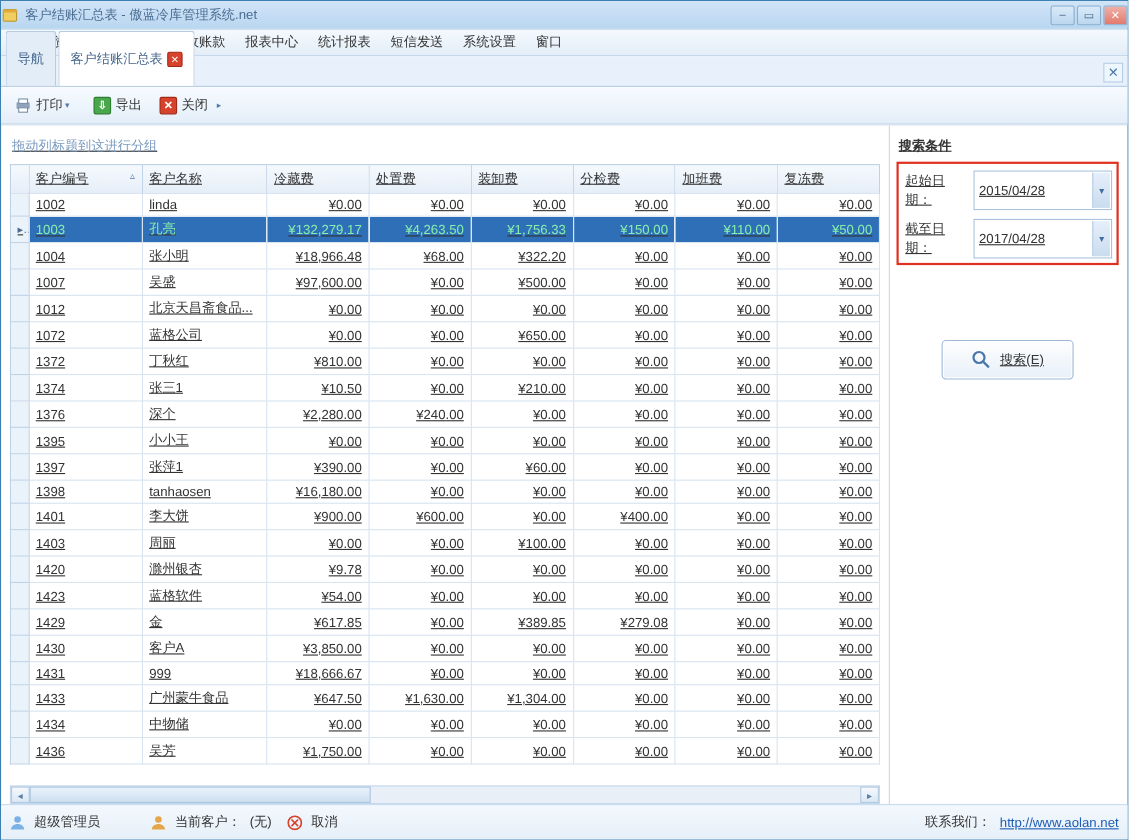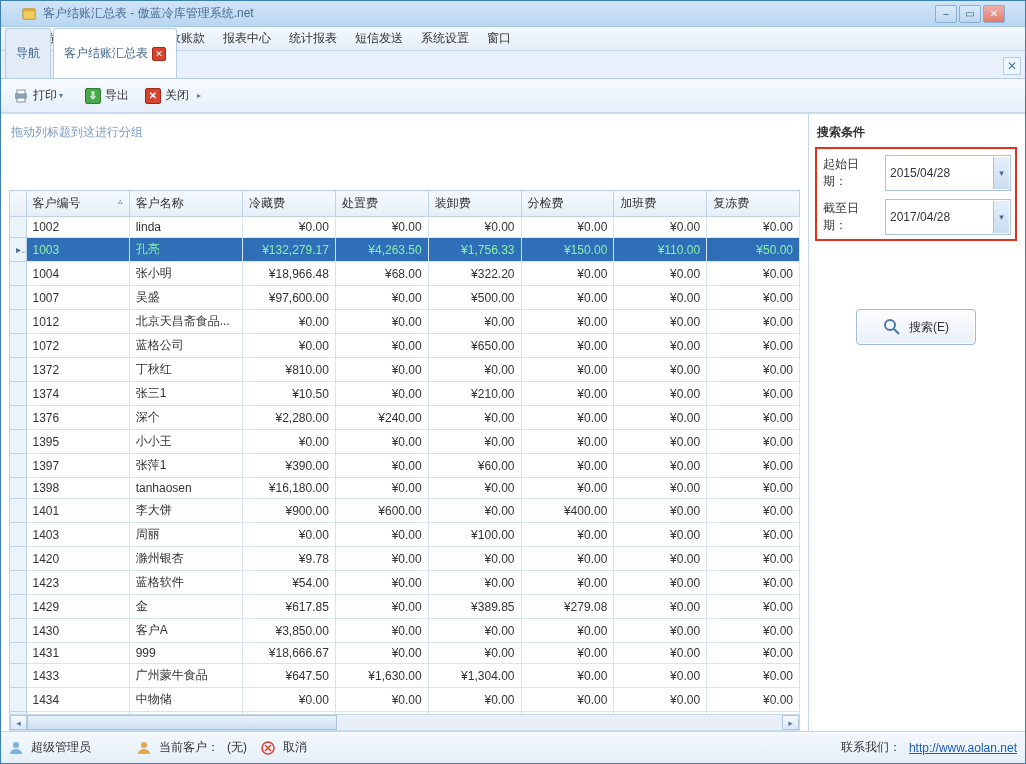--- a/index.html
+++ b/index.html
@@ -1,41 +1,41 @@
 <!DOCTYPE html>
 <html><head>
 <meta charset="utf-8">
 <style>
 * { box-sizing: border-box; font-family: "Microsoft YaHei", "SimSun", Arial, sans-serif; }
 body { margin: 0; background: #fff; font-size: 12px; color: #333; }
 .window { width: 1026px; height: 764px; display: flex; flex-direction: column; border: 1px solid #3c7fb1; }
-.titlebar { height: 26px; background: linear-gradient(#d1e4f8,#b9d6f0); display: flex; align-items: center; padding: 0 20px; border-bottom: 1px solid #a9c7e6; }
+.titlebar { height: 26px; background: linear-gradient(#d1e4f8,#b9d6f0); display: flex; align-items: center; padding: 0 0; border-bottom: 1px solid #a9c7e6; }
 .titlebar .appicon { width: 16px; height: 16px; margin-right: 6px; display:flex;align-items:center;justify-content:center; }
 .titlebar .appicon svg { width:14px;height:14px; }
 .titlebar .title { flex: 1; color: #4a6c91; }
 .titlebar .winbtns { display: flex; gap: 2px; }
 .titlebar .winbtn { width: 22px; height: 18px; background: linear-gradient(#d9eaf8,#bcd7ee); border: 1px solid #8aaed0; border-radius: 2px; display:flex;align-items:center;justify-content:center;font-size:10px;color:#3a5e82;cursor:pointer; }
 .titlebar .winbtn.close { background: linear-gradient(#f0b0a8,#e27a6d); color:#fff; }
 .menubar { height: 24px; background: linear-gradient(#f4f9fe,#e4edf7); display: flex; align-items: center; padding: 0 24px; gap: 18px; border-bottom: 1px solid #c5d9ee; }
 .menubar .menuitem { cursor: pointer; color:#333; }
 .tabstrip { height: 28px; background: #e8f1fb; display: flex; align-items: end; padding: 4px 4px 0 4px; border-bottom: 1px solid #b6cce2; position: relative; }
 .tabstrip .tab { padding: 16px 10px; border: 1px solid #b6cce2; border-bottom: none; background: #fff; margin-right: 2px; border-top-left-radius: 3px; border-top-right-radius: 3px; font-size:12px; cursor:pointer; display:flex;align-items:center;gap:4px; color:#43658c; }
 .tabstrip .tab.inactive { background: #e2edf8; color:#43658c;}
 .tabstrip .closeall { position:absolute; right:4px; top:6px; width:18px;height:18px;border:1px solid #b6cce2;background:#eef6fd;display:flex;align-items:center;justify-content:center;cursor:pointer;color:#4a78a8;font-size:12px; }
 .toolbar { height: 34px; background: linear-gradient(#f7fbff,#e4eef9); display: flex; align-items: center; padding: 0 6px; gap: 4px; border-bottom: 1px solid #c5d9ee; }
 .tool { display: flex; align-items: center; gap: 4px; padding: 3px 6px; cursor: pointer; }
 .tool .icon { width:16px;height:16px;display:flex;align-items:center;justify-content:center; }
 .icon-green { background:#49a84c;border:1px solid #2f7b31;border-radius:2px;color:#fff;font-size:10px;font-weight:bold; }
 .icon-red { background:#d6422c;border:1px solid #a32818;border-radius:2px;color:#fff;font-size:10px;font-weight:bold; }
 .toolbar .dropdown-arrow { width:10px;color:#567ea6;font-size:8px;margin-left:-2px; }
-.content { flex:1; display: flex; border-top: 1px solid #d0dde9; overflow:hidden; }
+.content { flex:1; display: flex; border-top: 1px solid #d0dde9; overflow:hidden;text-decoration:underline; }
 .grid-panel { flex:1; display:flex;flex-direction:column; border-right:1px solid #c5d9ee; overflow:hidden; padding:6px 0 0 0;}
 .group-hint { color:#7a9bc0; padding: 4px 8px 8px 10px; }
 .grid-wrap { flex:1; overflow:auto; padding:0 8px; }
-table.grid { border-collapse: collapse; width: 100%; table-layout:fixed;margin-top:41px; }
+table.grid { border-collapse: collapse; width: 100%; table-layout:fixed; }
 table.grid col.c0 { width:16px; }
 table.grid col.c1 { width:100px; }
 table.grid col.c2 { width:110px; }
 table.grid col.c3 { width:90px; }
 table.grid col.c4 { width:90px; }
 table.grid col.c5 { width:90px; }
 table.grid col.c6 { width:90px; }
 table.grid col.c7 { width:90px; }
 table.grid col.c8 { width:90px; }
 table.grid th { background: linear-gradient(#f5f9fd,#e5eef8); border:1px solid #c0d2e6; padding:4px 6px; text-align:left; font-weight:normal; position:relative;}

